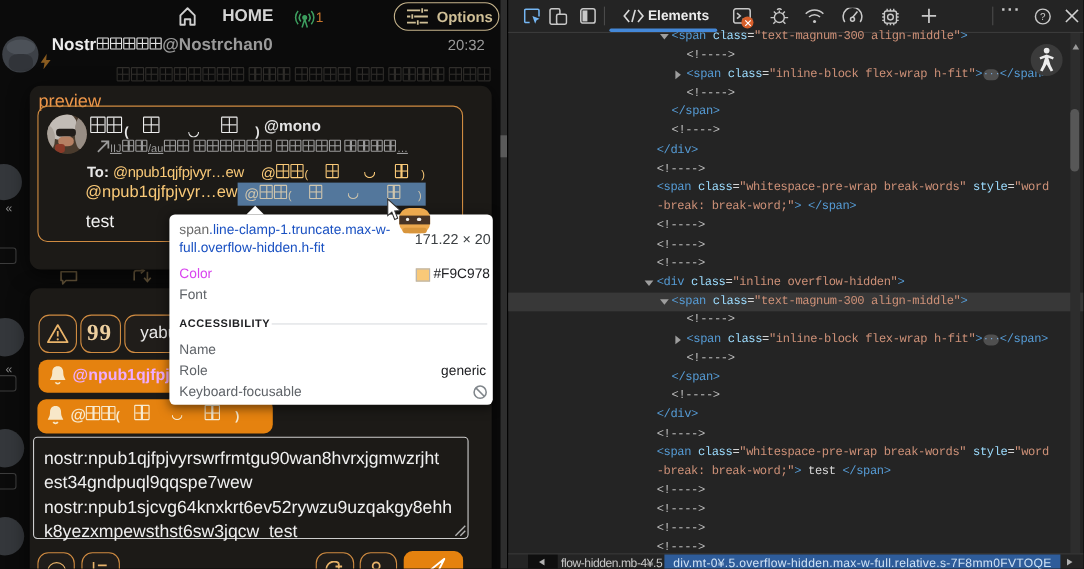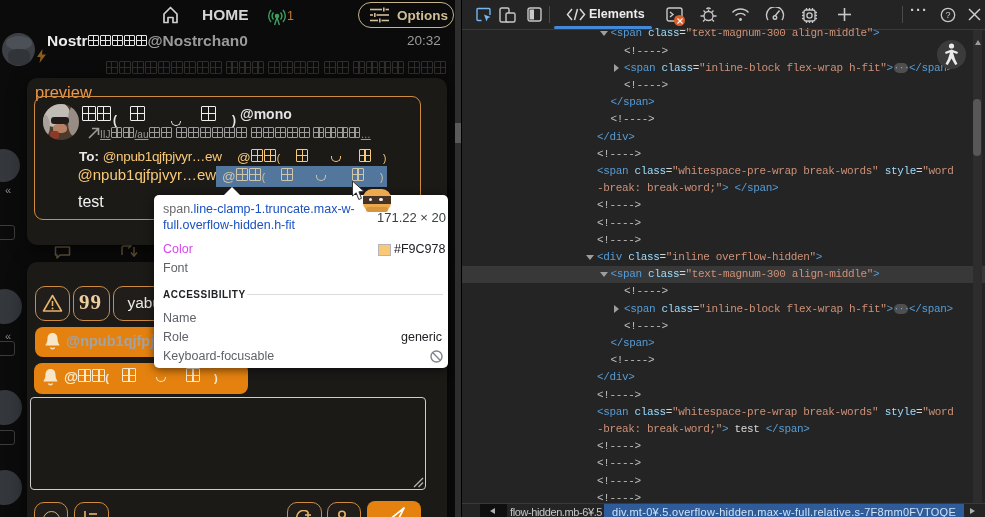--- a/index.html
+++ b/index.html
@@ -136,29 +136,33 @@
   </div>
   <div class="obtn" style="left:112.5px;top:286px;width:68px;height:35px">
     <div class="abs" style="left:14px;top:6.5px;font-size:15.5px;color:#e9e9e9">yabu</div>
   </div>
 
   <div class="abs" style="left:35px;top:327px;width:190px;height:30px;background:#e5820f;border-radius:8px"></div>
   <svg class="abs" style="left:44px;top:332px" width="17" height="20" viewBox="0 0 17 20">
         <path d="M8.5 1 C5 1 3.5 3.5 3.5 6.5 C3.5 11 1.5 12.5 1.5 13.5 H15.5 C15.5 12.5 13.5 11 13.5 6.5 C13.5 3.5 12 1 8.5 1 Z" fill="#f7e7c8"></path>
         <path d="M6.5 15.5 A2.2 2.2 0 0 0 10.5 15.5" fill="none" stroke="#f7e7c8" stroke-width="1.6"></path>
       </svg>
-  <div class="abs" style="left:66px;top:333px;color:#a3a3a3;font-size:14.5px;font-weight:bold">@npub1qjfpj</div>
+  <div class="abs" style="left:66px;top:333px;color:#f0abfc;font-size:14.5px;font-weight:bold">@npub1qjfpj</div>
   <div class="abs" style="left:33.5px;top:363px;width:214px;height:31px;background:#e5820f;border-radius:8px"></div>
   <svg class="abs" style="left:42px;top:368px" width="17" height="20" viewBox="0 0 17 20">
         <path d="M8.5 1 C5 1 3.5 3.5 3.5 6.5 C3.5 11 1.5 12.5 1.5 13.5 H15.5 C15.5 12.5 13.5 11 13.5 6.5 C13.5 3.5 12 1 8.5 1 Z" fill="#f7e7c8"></path>
         <path d="M6.5 15.5 A2.2 2.2 0 0 0 10.5 15.5" fill="none" stroke="#f7e7c8" stroke-width="1.6"></path>
       </svg>
   <div class="abs" style="left:64px;top:368px;color:#f7ead0;font-size:14.5px;font-weight:bold;white-space:nowrap">@<i class="k" style="width:13px;height:13.5px"></i><i class="k" style="width:13px;height:13.5px;margin-left:1px"></i><span style="font-size:11px">(</span> <i class="k" style="width:14px;height:14px;margin-left:9px"></i> <span class="arc" style="margin-left:16px"></span> <i class="k" style="width:14px;height:14px;margin-left:16px"></i> <span style="font-size:11px;margin-left:10px">)</span></div>
 
   <div class="abs" style="left:30px;top:397px;width:396px;height:93px;border:1px solid #cdcdcd;border-radius:4px;box-sizing:border-box">
+    <div class="abs" style="left:9px;top:9px;font-size:16px;line-height:22px;color:#f0f0f0;white-space:pre">nostr:npub1qjfpjvyrswrfrmtgu90wan8hvrxjgmwzrjht
+est34gndpuql9qqspe7wew
+nostr:npub1sjcvg64knxkrt6ev52rywzu9uzqakgy8ehh
+k8yezxmpewsthst6sw3jqcw  test</div>
     <svg class="abs" style="right:1px;bottom:1px" width="11" height="11" viewBox="0 0 11 11">
           <g stroke="#b5b5b5" stroke-width="1.2">
             <line x1="1" y1="10" x2="10" y2="1"></line>
             <line x1="5.5" y1="10" x2="10" y2="5.5"></line>
           </g>
         </svg>
   </div>
 
   <div class="obtn" style="left:34px;top:501.5px;width:33.5px;height:30px">
     <div class="abs" style="left:8px;top:8px;width:15px;height:15px;border:1.6px solid #e8b36a;border-radius:50%"></div>
@@ -358,20 +362,20 @@
         </g>
       </svg>
 
   <div class="abs" style="left:511px;top:30px;width:9px;height:473px;background:#2d2d2d"></div>
   <div class="abs" style="left:513px;top:40px;width:0;height:0;border-left:3.5px solid transparent;border-right:3.5px solid transparent;border-bottom:5px solid #9a9a9a"></div>
   <div class="abs" style="left:510.5px;top:99px;width:8px;height:57px;background:#575757;border-radius:4px"></div>
 
   <div class="abs" style="left:0;top:503px;width:524px;height:14px;background:#242424;border-top:1px solid #3a3a3a;overflow:hidden">
     <div class="abs" style="left:18px;top:0;width:27px;height:14px;background:#0f0f0f"></div>
     <div class="abs" style="left:28px;top:4px;width:0;height:0;border-top:3.5px solid transparent;border-bottom:3.5px solid transparent;border-right:5px solid #b0b0b0"></div>
-    <div class="abs" style="left:48px;top:1.5px;font-size:11px;letter-spacing:-0.4px;color:#c8c8c8;white-space:nowrap">flow-hidden.mb-6¥.5</div>
+    <div class="abs" style="left:48px;top:1.5px;font-size:11px;letter-spacing:-0.4px;color:#c8c8c8;white-space:nowrap">flow-hidden.mb-4¥.5</div>
     <div class="abs" style="left:142px;top:-2px;width:360px;height:16px;background:#2e5c9a"></div>
     <div class="abs" style="left:150px;top:1.5px;font-size:11px;letter-spacing:0.28px;color:#cfe2f5;white-space:nowrap">div.mt-0¥.5.overflow-hidden.max-w-full.relative.s-7F8mm0FVTOQE</div>
     <div class="abs" style="left:508px;top:4px;width:0;height:0;border-top:3.5px solid transparent;border-bottom:3.5px solid transparent;border-left:5px solid #b0b0b0"></div>
   </div>
 </div>
 
 </div>
 
 </body></html>

